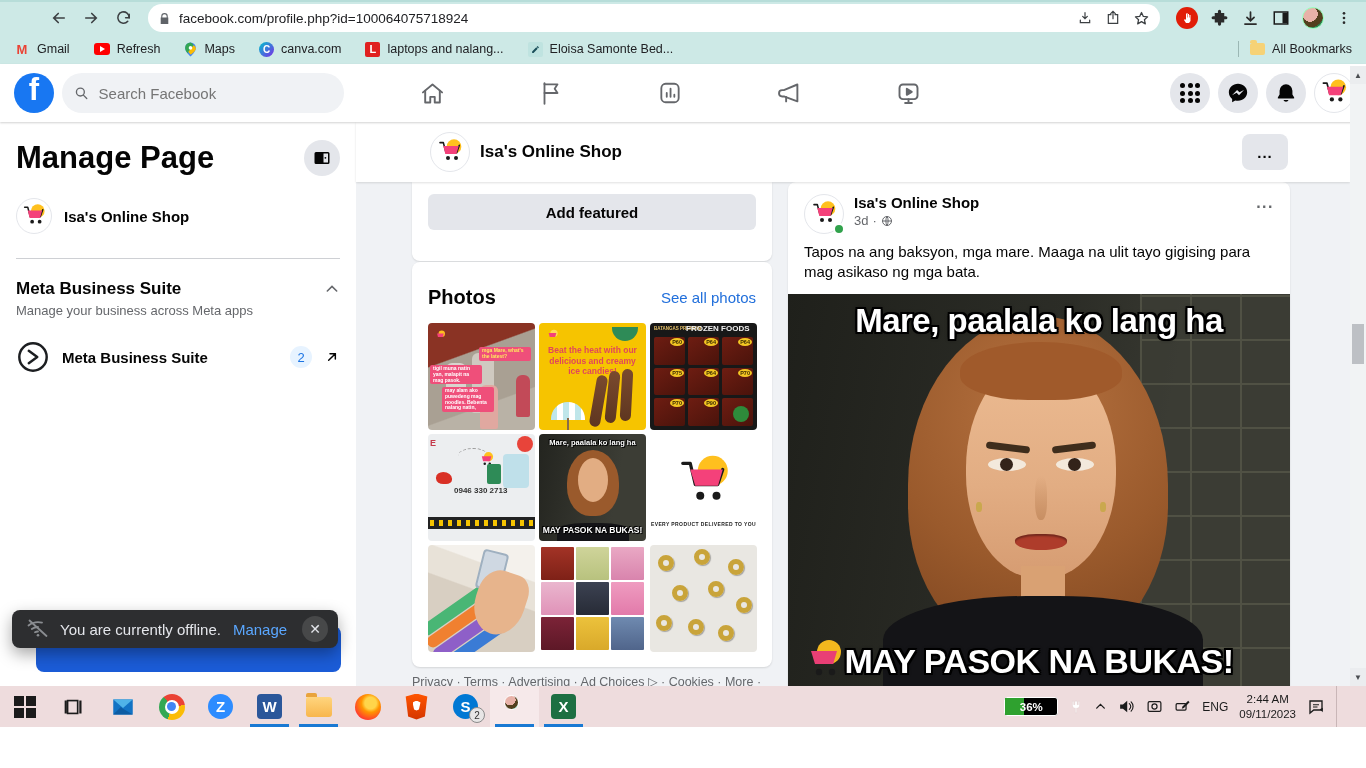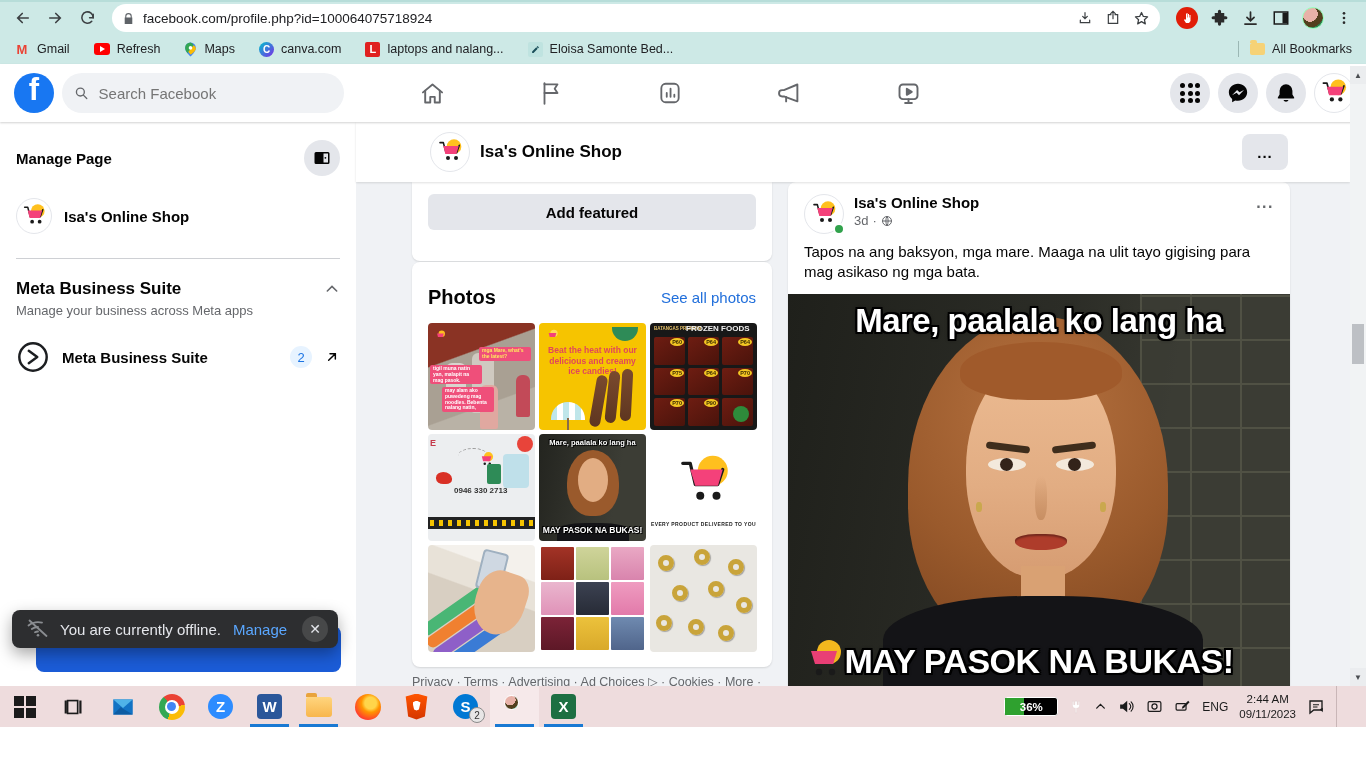--- a/index.html
+++ b/index.html
@@ -6,21 +6,21 @@
   body { margin:0; background:#777; }
   .screen {
     position:relative; width:1366px; height:768px; overflow:hidden;
     background:#fff; font-family:"Liberation Sans", sans-serif;
     -webkit-font-smoothing:antialiased;
   }
   svg { display:block; }
 
   
   .chrome { position:absolute; top:0; left:0; width:1366px; height:64px; background:#cde9e6; border-top:2px solid #b7ddd9; }
-  .toolbar { height:32px; display:flex; align-items:center; padding:0 10px; gap:6px; }
+  .toolbar { height:32px; display:flex; align-items:center; padding:0 10px; gap:6px;margin-left:36px; }
   .tb-btn { width:26px; height:26px; display:flex; align-items:center; justify-content:center; color:#3c4043; flex:0 0 auto; }
   .omnibox { display:flex; align-items:center; height:28px; background:#fff; border-radius:14px; flex:1; margin:0 6px; padding:0 10px; gap:8px; min-width:0; }
   .omni-url { font-size:13.5px; color:#202124; white-space:nowrap; overflow:hidden; flex:1; }
   .omni-actions { display:flex; align-items:center; gap:12px; }
   .ext-area { display:flex; align-items:center; gap:12px; padding:0 4px; }
   .adblock { width:22px; height:22px; border-radius:50%; background:#e11d07; display:flex; align-items:center; justify-content:center; }
   .chrome-avatar { width:22px; height:22px; border-radius:50%; background:radial-gradient(circle at 35% 30%, #e8b2a8 0 40%, #53401f 41% 70%, #2e7d4f 71%); border:1px solid #9fb; }
   .bookmarks { height:30px; display:flex; align-items:center; padding:0 14px; gap:24px; }
   .bm { display:flex; align-items:center; gap:7px; font-size:12.5px; color:#202124; }
   .fav { width:16px; height:16px; display:flex; align-items:center; justify-content:center; flex:0 0 auto; }
@@ -43,21 +43,21 @@
   .fb-search input { border:none; outline:none; background:transparent; font-size:15px; color:#65676b; width:100%; font-family:inherit; }
   .fb-nav { position:absolute; left:392px; top:0; width:556px; height:58px; display:flex; justify-content:space-between; align-items:center; }
   .fb-nav-item { width:80px; height:52px; display:flex; align-items:center; justify-content:center; border-radius:8px; color:#65676b; }
   .fb-right { position:absolute; right:12px; top:9px; display:flex; gap:8px; }
   .fb-circle { width:40px; height:40px; border-radius:50%; background:#e4e6eb; display:flex; align-items:center; justify-content:center; color:#050505; }
   .fb-avatar-circle { background:#fff; border:1px solid #e4e6eb; overflow:hidden; }
 
   
   .sidebar { position:absolute; top:122px; left:0; width:356px; height:564px; background:#fff; z-index:2; padding:18px 16px; }
   .sb-titlerow { display:flex; align-items:center; justify-content:space-between; }
-  .sb-title { font-size:15px; font-weight:800; color:#050505; }
+  .sb-title { font-size:31px; font-weight:800; color:#050505; }
   .sb-collapse { width:36px; height:36px; border-radius:50%; background:#e4e6eb; display:flex; align-items:center; justify-content:center; }
   .sb-page { display:flex; align-items:center; gap:12px; margin-top:22px; }
   .avatar36 { width:36px; height:36px; border-radius:50%; border:1px solid #e4e6eb; background:#fff; display:flex; align-items:center; justify-content:center; overflow:hidden; }
   .sb-page-name { font-size:15px; font-weight:600; color:#050505; }
   .sb-divider { height:1px; background:#ced0d4; margin:24px 0 20px; }
   .sb-sectionrow { display:flex; align-items:center; justify-content:space-between; }
   .sb-section-title { font-size:17px; font-weight:600; color:#050505; }
   .sb-section-sub { font-size:13px; color:#65676b; margin-top:4px; }
   .sb-item { display:flex; align-items:center; gap:12px; margin-top:22px; }
   .sb-item-label { font-size:15px; font-weight:600; color:#050505; flex:1; }

